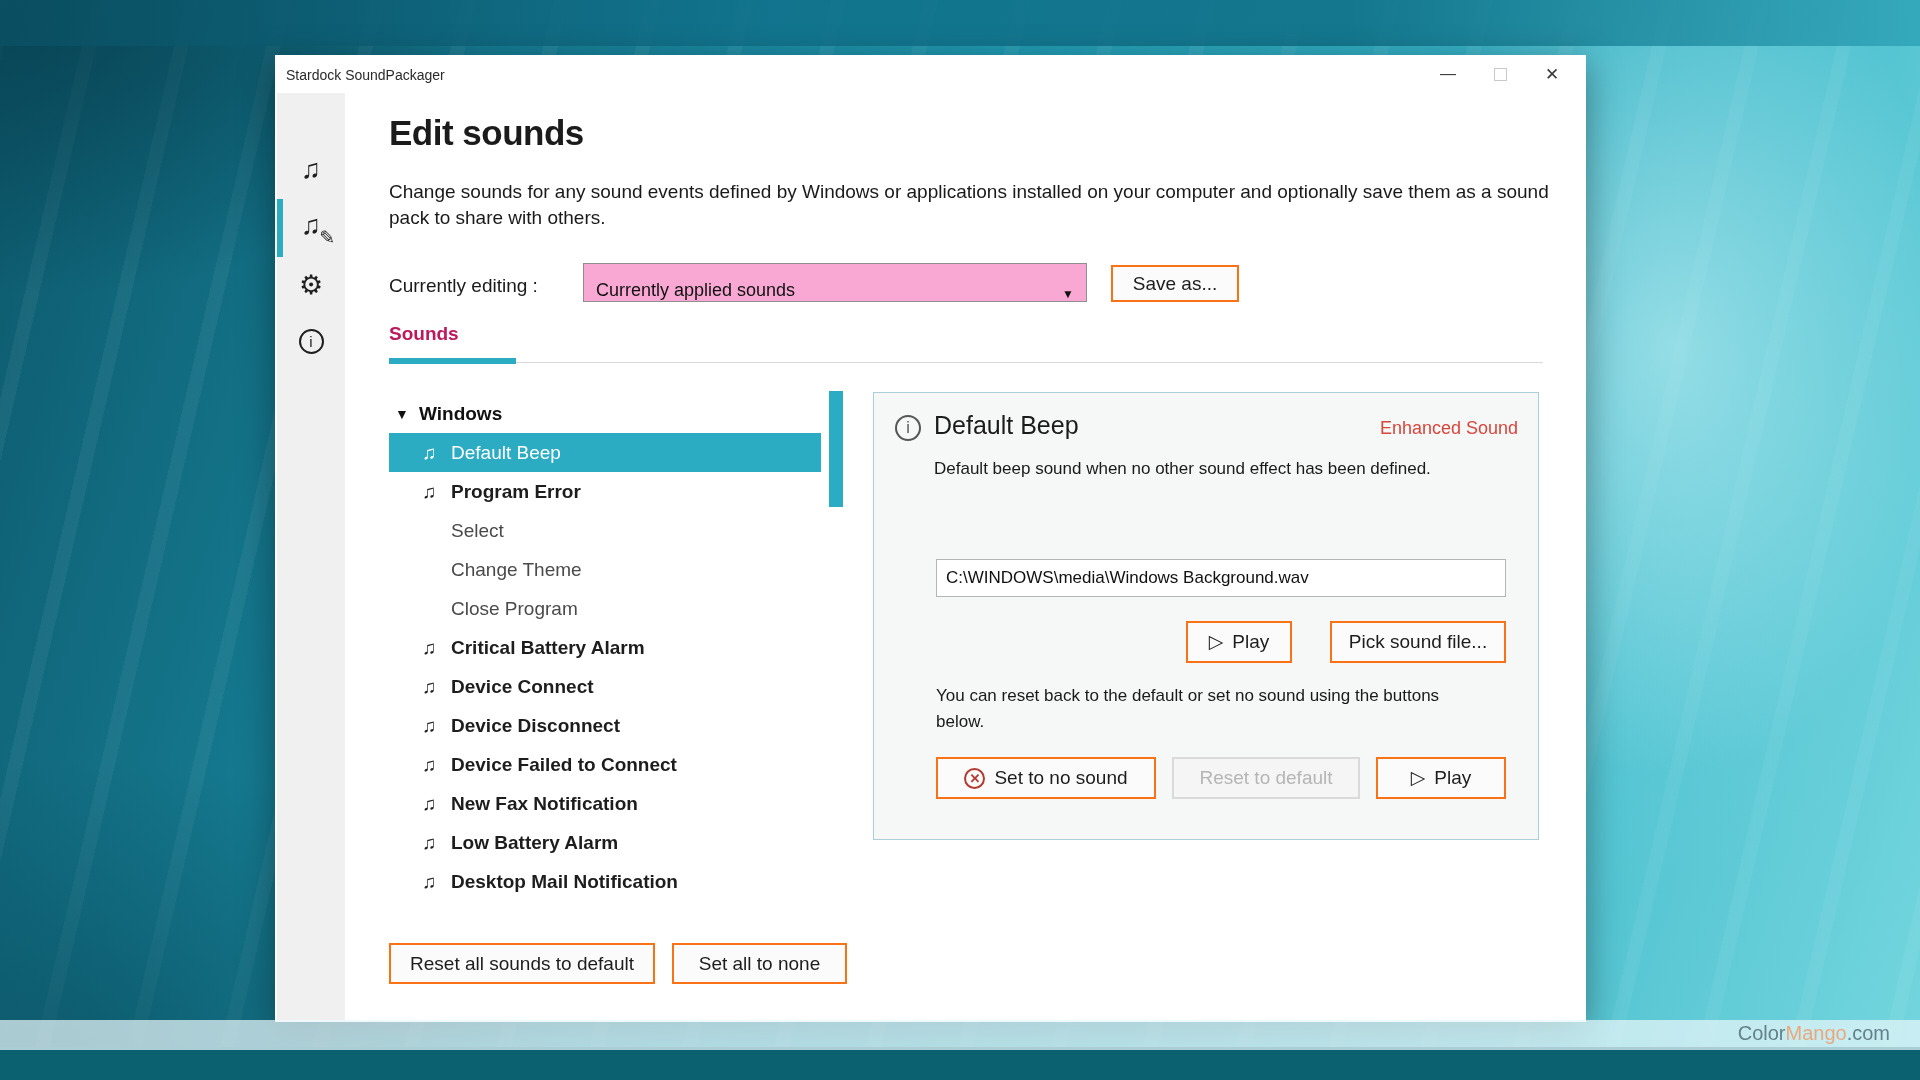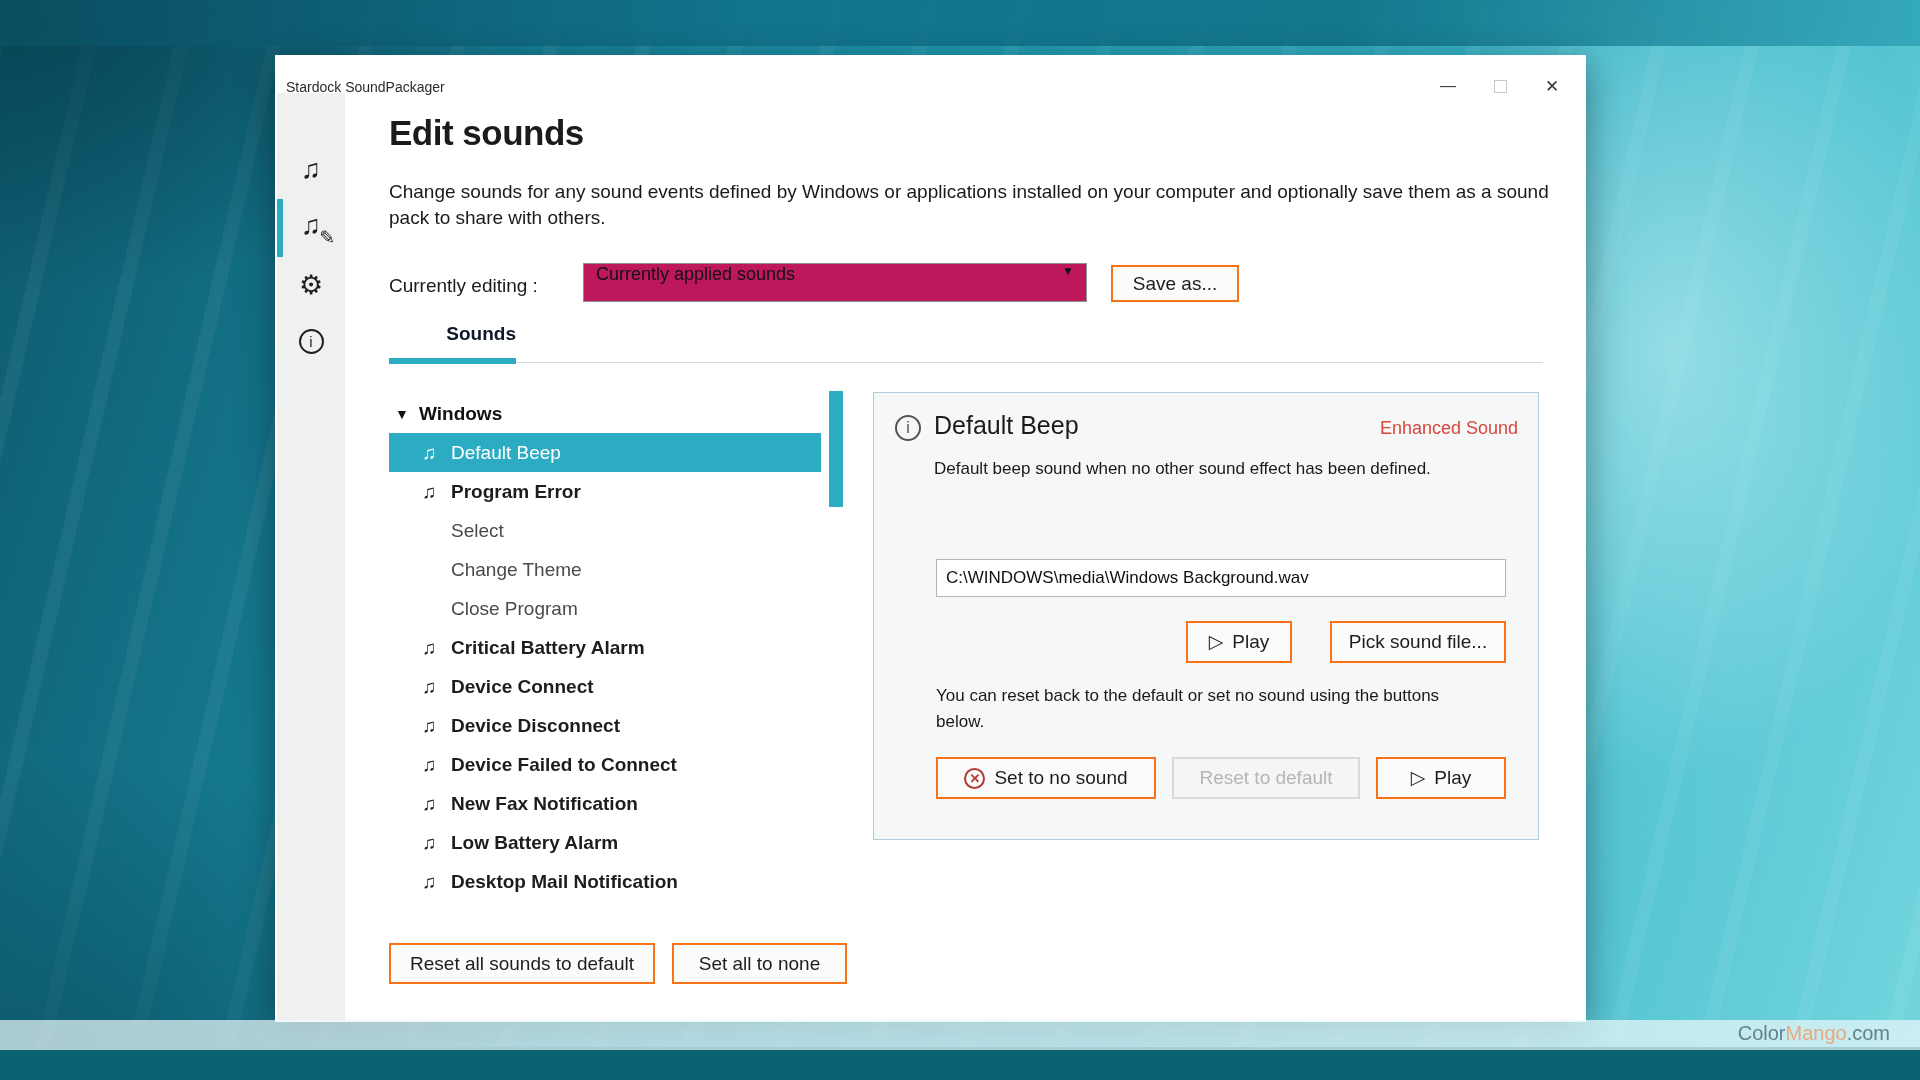--- a/index.html
+++ b/index.html
@@ -23,21 +23,21 @@
   .wm-band { position:absolute; left:0; top:1020px; width:1920px; height:30px;
     background:rgba(233,247,250,.72); z-index:40; text-align:right; padding-right:30px;
     font-size:20px; line-height:26px; }
   .wm-gray { color:#64808a; } .wm-orange { color:#e9a97f; }
   .bottom-band { position:absolute; left:0; top:1047px; width:1920px; height:33px; background:#0b6170; z-index:39; }
 
   
   .window { position:absolute; left:275px; top:55px; width:1311px; height:967px;
     background:#ffffff; box-shadow:0 10px 34px rgba(0,10,15,.4); z-index:10; }
 
-  .titlebar { position:absolute; left:0; top:0; width:100%; height:38px; background:#fff;margin-top:12px; }
+  .titlebar { position:absolute; left:0; top:0; width:100%; height:38px; background:#fff; }
   .title-text { position:absolute; left:11px; top:0; line-height:40px; font-size:14px; color:#2b2b2b; }
   .win-controls { position:absolute; right:8px; top:0; height:38px; display:flex; }
   .win-btn { width:52px; height:38px; display:flex; align-items:center; justify-content:center;
     font-size:15px; color:#3a3a3a; }
   .wb-min { letter-spacing:0; font-size:16px; }
   .wb-max-box { width:13px; height:13px; border:1px solid #c9c9c9; }
   .wb-close { font-size:17px; }
 
   
   .sidebar { position:absolute; left:2px; top:38px; width:68px; height:927px; background:#f0f0f0; }
@@ -47,29 +47,29 @@
   .edit-combo { position:relative; }
   .edit-combo .pencil { position:absolute; right:-14px; bottom:-8px; font-size:19px; color:#1f1f1f; }
   .info-circle { width:25px; height:25px; border:2px solid #1f1f1f; border-radius:50%;
     display:flex; align-items:center; justify-content:center; font-size:15px; color:#1f1f1f; font-style:normal; }
 
   
   .h1 { position:absolute; left:114px; top:58px; font-size:35px; font-weight:700; color:#1b1b1b; letter-spacing:-.5px; }
   .lede { position:absolute; left:114px; top:124px; width:1160px; font-size:19px; line-height:26px; color:#1a1a1a; }
 
   .edit-label { position:absolute; left:114px; top:212px; font-size:19px; line-height:38px; color:#1a1a1a; }
-  .preset-select { position:absolute; left:308px; top:208px; width:504px; height:39px; background:#be185d;
-    border:1px solid #8f8f8f; font-size:18px; color:#111; display:flex; align-items:flex-start; padding:0 12px; }
+  .preset-select { position:absolute; left:308px; top:208px; width:504px; height:39px; background:#f9a8d4;
+    border:1px solid #8f8f8f; font-size:18px; color:#111; display:flex; align-items:flex-end; padding:0 12px; }
   .preset-select .sel-text { flex:1; }
   .caret { font-size:12px; color:#111; }
   .saveas-btn { position:absolute; left:836px; top:210px; width:128px; height:37px; background:#f2f2f2;
     border:1px solid #d2d2d2; font-size:18px; color:#1b1b1b; display:flex; align-items:center; justify-content:center; }
 
-  .tab { position:absolute; left:114px; top:268px; width:127px; text-align:right;
-    font-size:19px; font-weight:700; color:#0f172a; }
+  .tab { position:absolute; left:114px; top:268px; width:127px; text-align:left;
+    font-size:19px; font-weight:700; color:#be185d; }
   .tab-underline { position:absolute; left:114px; top:303px; width:127px; height:6px; background:#2bacc2; z-index:2; }
   .tab-rule { position:absolute; left:114px; top:307px; width:1154px; height:1px; background:#d9d9d9; }
 
   
   .tree { position:absolute; left:114px; top:339px; width:432px; }
   .tree-row { position:relative; height:39px; display:flex; align-items:center; font-size:19px; color:#4a4a4a; }
   .tree-row.group { font-weight:700; color:#111; }
   .tree-row .tri { width:30px; font-size:14px; color:#111; padding-left:6px; }
   .tree-row .note-icon { position:absolute; left:27px; width:26px; text-align:center; font-size:19px; color:#222; visibility:hidden; }
   .tree-row .tree-label { position:absolute; left:62px; white-space:nowrap; }

